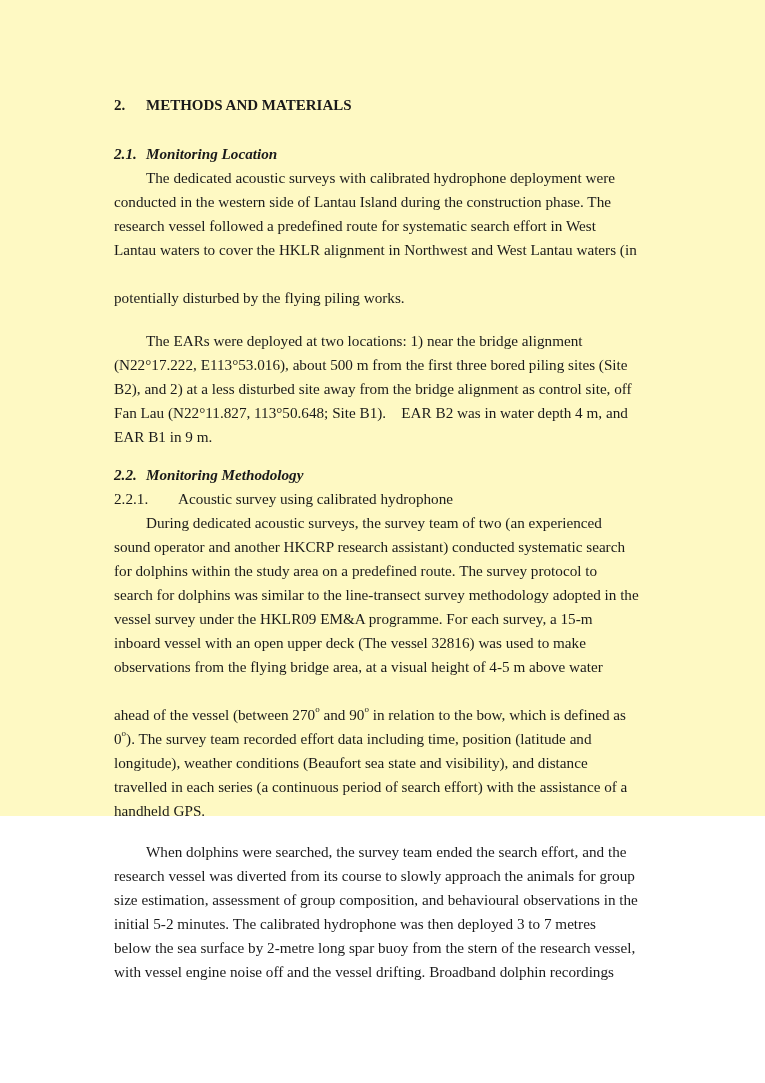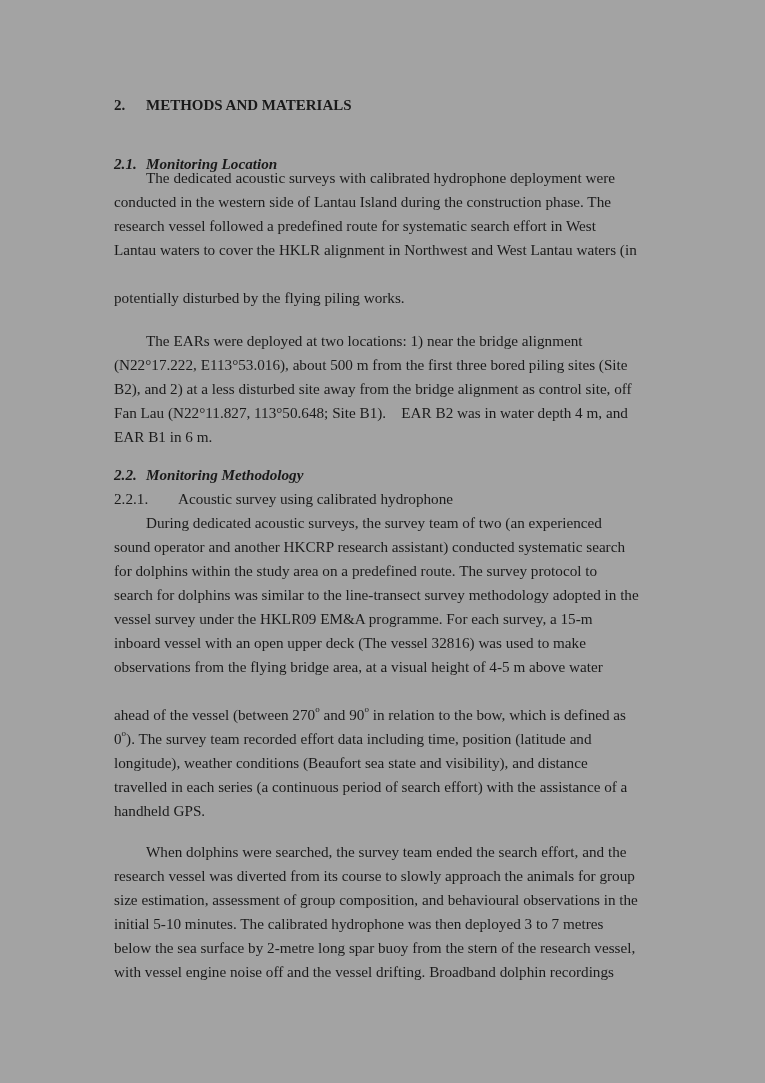--- a/index.html
+++ b/index.html
@@ -1,17 +1,17 @@
 <!DOCTYPE html>
 <html><head>
 <meta charset="utf-8">
 <style>
   html, body { margin: 0; padding: 0; background: #ffffff; }
   body { width: 765px; height: 1083px; position: relative; overflow: hidden; }
-  .page { position: absolute; left: 0; top: 0; width: 765px; height: 1083px; background: #a3a3a3; }
+  .page { position: absolute; left: 0; top: 0; width: 765px; height: 816px; background: #fef9c3; }
   .ln {
     position: absolute;
     left: 114px;
     white-space: nowrap;
     font-family: "Liberation Serif", "DejaVu Serif", serif;
     font-size: 15.2px;
     color: #1a1a1a;
     line-height: 1;
   }
   .ind { left: 146px; }
@@ -24,35 +24,35 @@
 </style>
 </head>
 <body>
 
 <div class="page">
 
   <div class="ln h1" style="top:98px">
     <span class="num">2.</span><span>METHODS AND MATERIALS</span>
   </div>
 
-  <div class="ln h2" style="top:156px">
+  <div class="ln h2" style="top:146px">
     <span class="num">2.1.</span><span>Monitoring Location</span>
   </div>
 
   <div class="ln ind" style="top:170px">The dedicated acoustic surveys with calibrated hydrophone deployment were</div>
   <div class="ln" style="top:194px">conducted in the western side of Lantau Island during the construction phase. The</div>
   <div class="ln" style="top:218px">research vessel followed a predefined route for systematic search effort in West</div>
   <div class="ln" style="top:242px">Lantau waters to cover the HKLR alignment in Northwest and West Lantau waters (in</div>
   <div class="ln" style="top:290px">potentially disturbed by the flying piling works.</div>
 
   <div class="ln ind" style="top:333px">The EARs were deployed at two locations: 1) near the bridge alignment</div>
   <div class="ln" style="top:357px">(N22°17.222, E113°53.016), about 500 m from the first three bored piling sites (Site</div>
   <div class="ln" style="top:381px">B2), and 2) at a less disturbed site away from the bridge alignment as control site, off</div>
   <div class="ln" style="top:405px;white-space:pre">Fan Lau (N22°11.827, 113°50.648; Site B1).    EAR B2 was in water depth 4 m, and</div>
-  <div class="ln" style="top:429px">EAR B1 in 6 m.</div>
+  <div class="ln" style="top:429px">EAR B1 in 9 m.</div>
 
   <div class="ln h2" style="top:467px">
     <span class="num">2.2.</span><span>Monitoring Methodology</span>
   </div>
 
   <div class="ln h3" style="top:491px">
     <span class="num">2.2.1.</span><span>Acoustic survey using calibrated hydrophone</span>
   </div>
 
   <div class="ln ind" style="top:515px">During dedicated acoustic surveys, the survey team of two (an experienced</div>
@@ -67,17 +67,17 @@
 
   <div class="ln" style="top:731px"><span>0</span><sup>o</sup><span>). The survey team recorded effort data including time, position (latitude and</span></div>
 
   <div class="ln" style="top:755px">longitude), weather conditions (Beaufort sea state and visibility), and distance</div>
   <div class="ln" style="top:779px">travelled in each series (a continuous period of search effort) with the assistance of a</div>
   <div class="ln" style="top:803px">handheld GPS.</div>
 
   <div class="ln ind" style="top:844px">When dolphins were searched, the survey team ended the search effort, and the</div>
   <div class="ln" style="top:868px">research vessel was diverted from its course to slowly approach the animals for group</div>
   <div class="ln" style="top:892px">size estimation, assessment of group composition, and behavioural observations in the</div>
-  <div class="ln" style="top:916px">initial 5-10 minutes. The calibrated hydrophone was then deployed 3 to 7 metres</div>
+  <div class="ln" style="top:916px">initial 5-2 minutes. The calibrated hydrophone was then deployed 3 to 7 metres</div>
   <div class="ln" style="top:940px">below the sea surface by 2-metre long spar buoy from the stern of the research vessel,</div>
   <div class="ln" style="top:964px">with vessel engine noise off and the vessel drifting. Broadband dolphin recordings</div>
 
 </div>
 
 </body></html>

